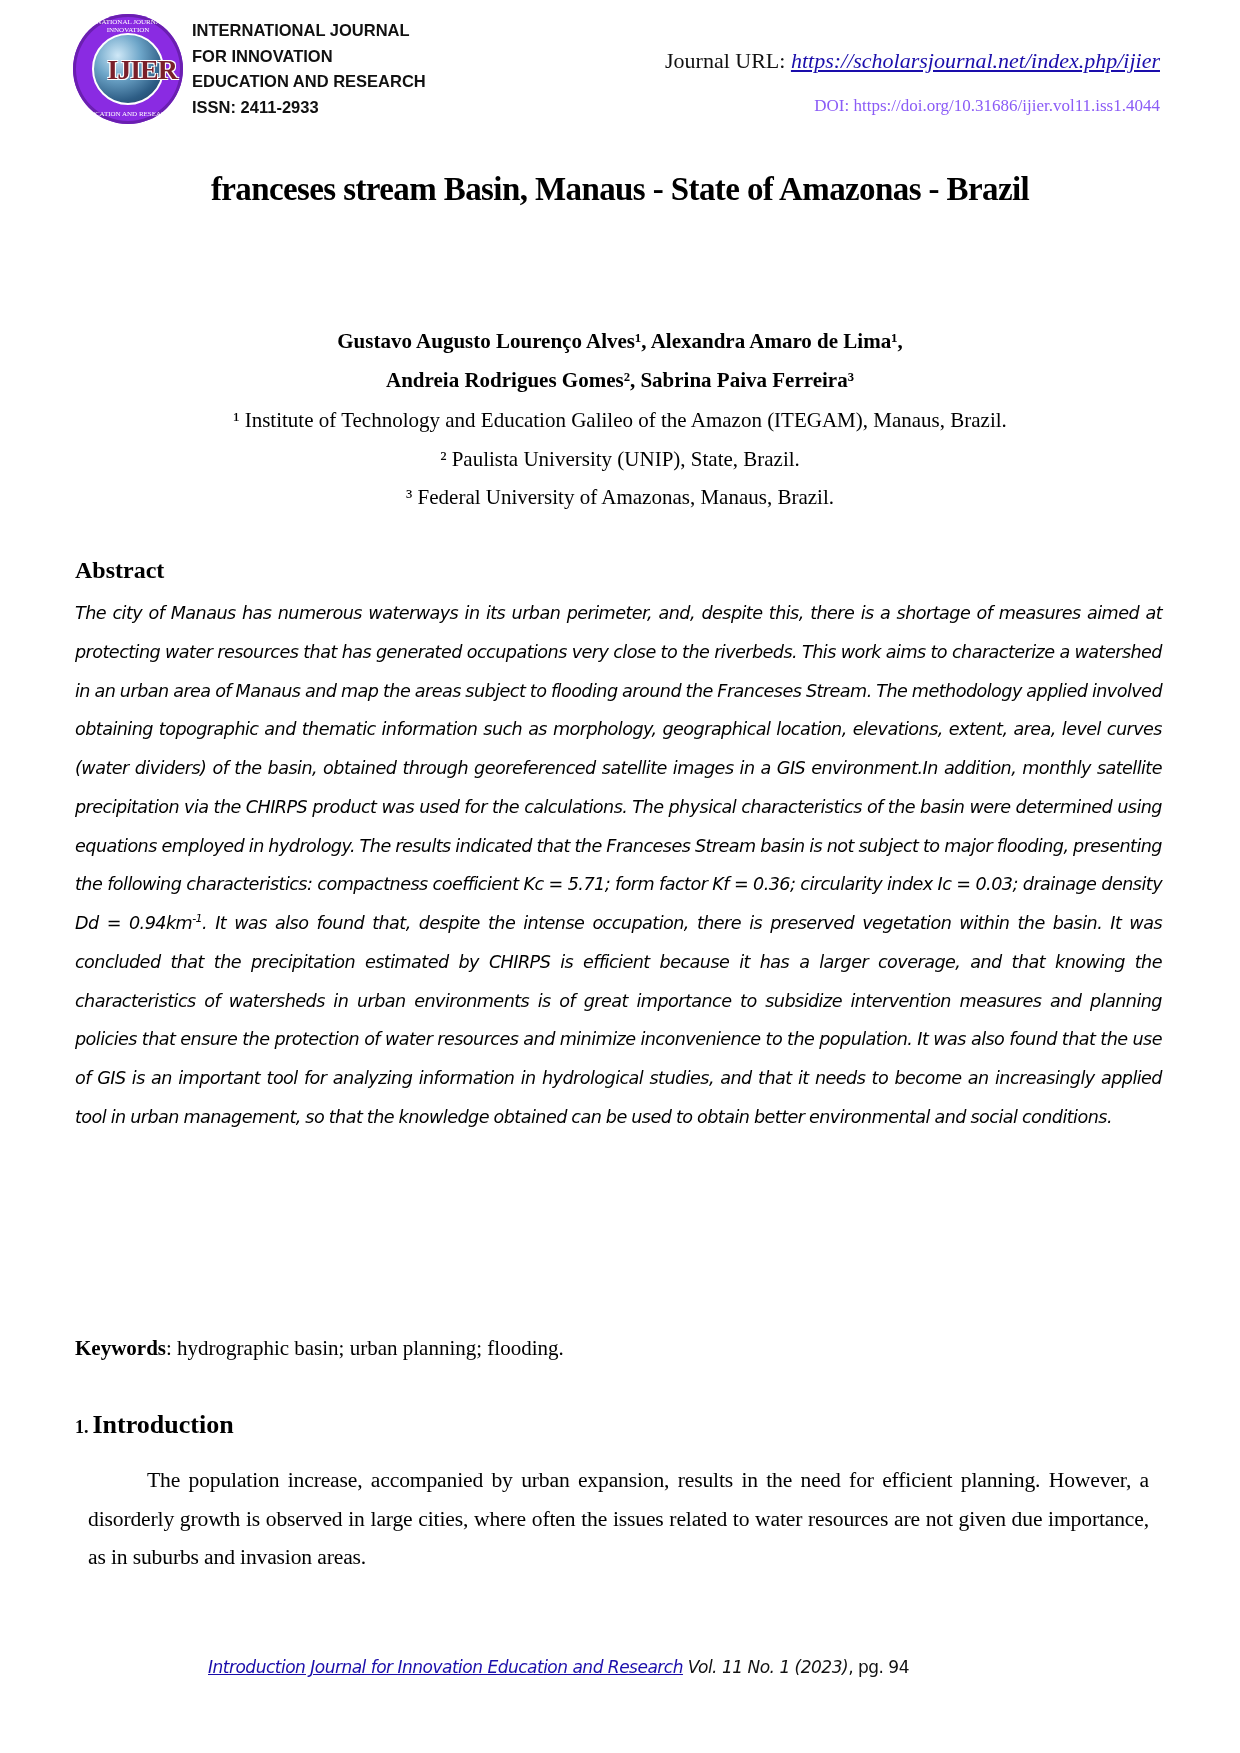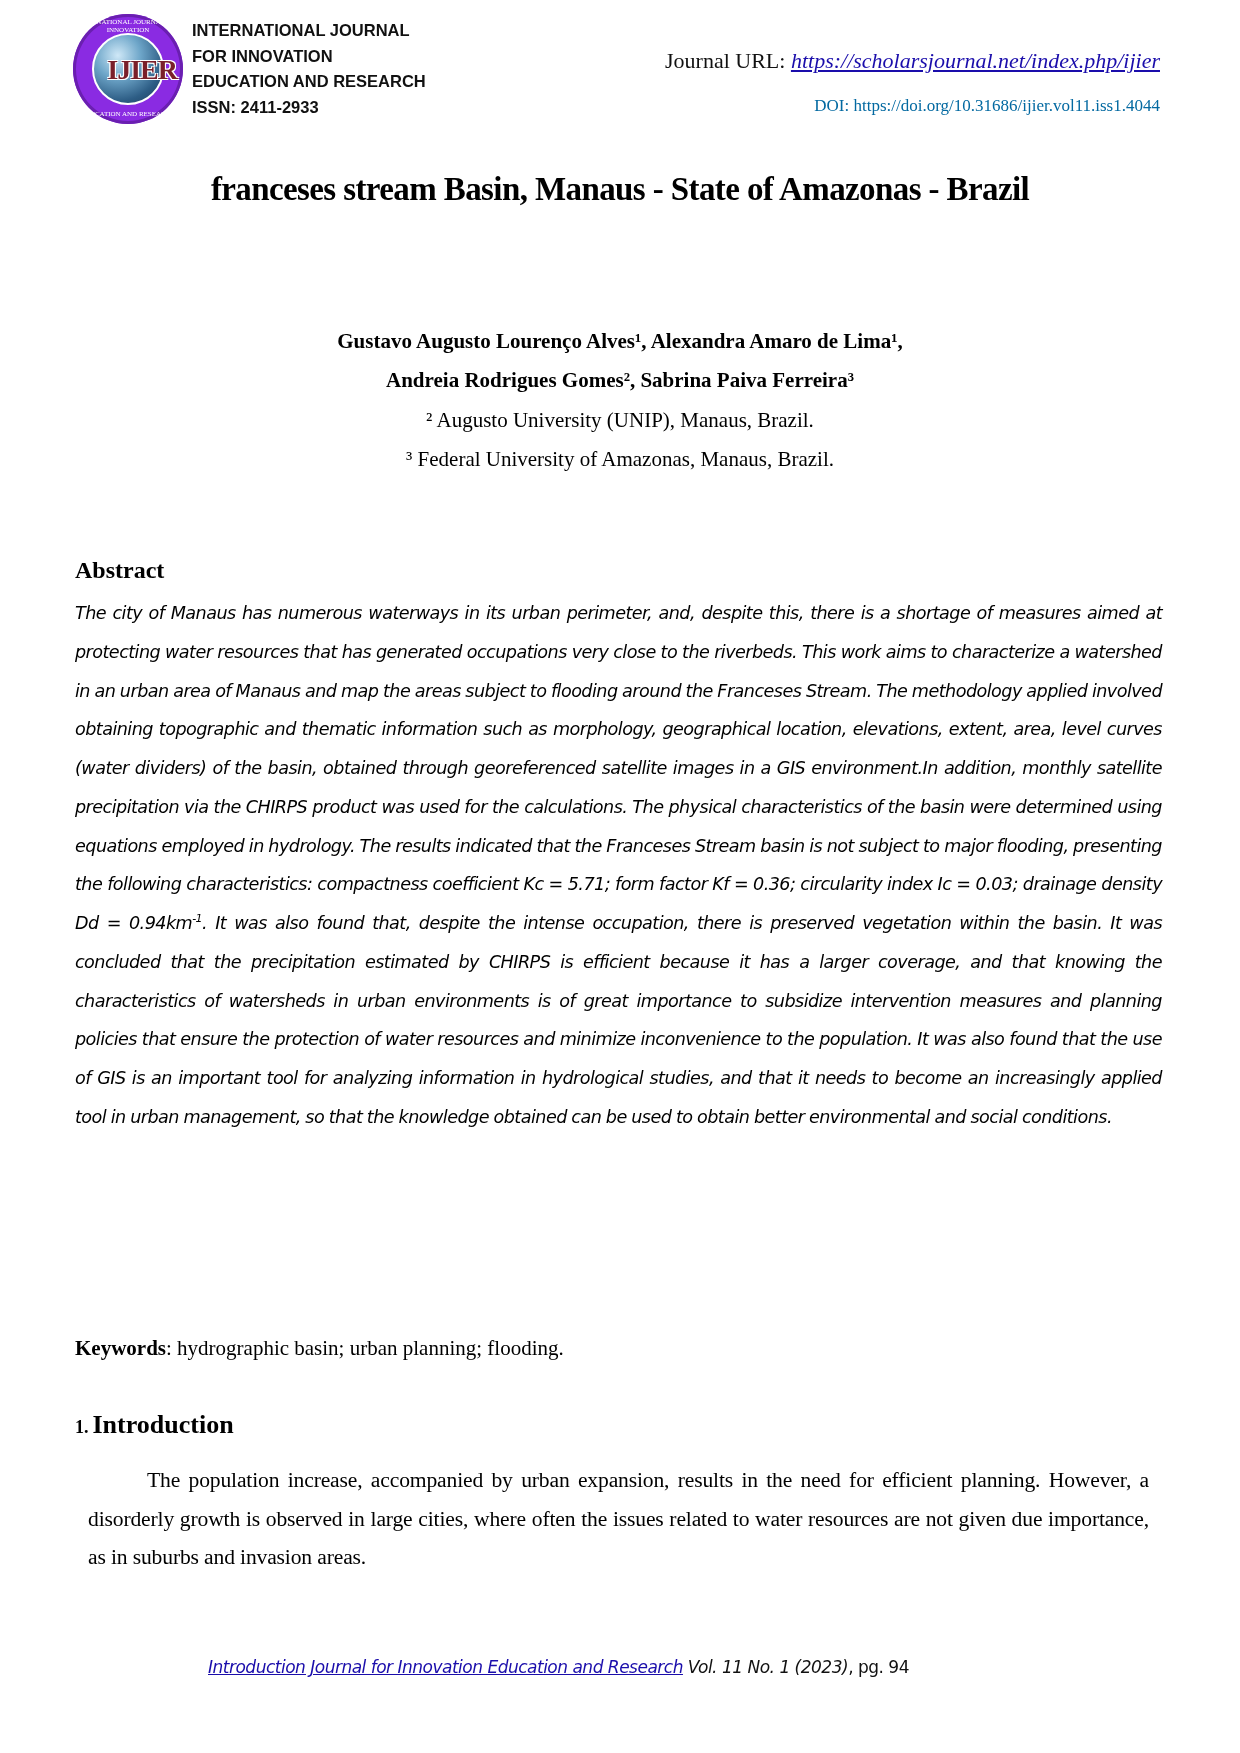--- a/index.html
+++ b/index.html
@@ -20,21 +20,21 @@
   .logo-ring-bottom { position: absolute; left: 0; top: 96px; width: 110px; text-align: center;
           font-family: "Liberation Serif", serif; font-size: 7px; color: #fff; }
 
   .journal-block { position: absolute; left: 192px; top: 18px; font-family: "Liberation Sans", sans-serif;
           font-weight: bold; font-size: 16.5px; line-height: 25.5px; color: #111; }
 
   .journal-url { position: absolute; right: 80px; top: 48px; font-family: "Liberation Serif", serif;
           font-size: 22px; color: #111; }
   .journal-url a { color: #1a0dab; font-style: italic; text-decoration: underline; }
   .doi { position: absolute; right: 80px; top: 96px; font-family: "Liberation Serif", serif;
-          font-size: 17px; color: #0369a1; }
+          font-size: 17px; color: #8b5cf6; }
 
   
   .title { position: absolute; left: 80px; top: 156px; width: 1080px; text-align: center;
           font-family: "Liberation Serif", serif; font-weight: bold; font-size: 33px; line-height: 66px;
           letter-spacing: -0.6px; }
 
   .authors { position: absolute; left: 80px; top: 322px; width: 1080px; text-align: center;
           font-family: "Liberation Serif", serif; font-weight: bold; font-size: 21px; line-height: 39px; }
   .affils { position: absolute; left: 80px; top: 401px; width: 1080px; text-align: center;
           font-family: "Liberation Serif", serif; font-size: 21px; line-height: 38.5px; }
@@ -91,21 +91,22 @@
   <div class="title">
     <div>franceses stream Basin, Manaus - State of Amazonas - Brazil</div>
   </div>
 
   <div class="authors">
     <div>Gustavo Augusto Lourenço Alves¹, Alexandra Amaro de Lima¹,</div>
     <div>Andreia Rodrigues Gomes², Sabrina Paiva Ferreira³</div>
   </div>
 
   <div class="affils">
-    <div>² Augusto University (UNIP), Manaus, Brazil.</div>
+    <div>¹ Institute of Technology and Education Galileo of the Amazon (ITEGAM), Manaus, Brazil.</div>
+    <div>² Paulista University (UNIP), State, Brazil.</div>
     <div>³ Federal University of Amazonas, Manaus, Brazil.</div>
   </div>
 
   <div class="abstract-heading">Abstract</div>
   <div class="abstract-body"><span>The city of Manaus has numerous waterways in its urban perimeter, and, despite this, there is a shortage of measures aimed at protecting water resources that has generated occupations very close to the riverbeds. This work aims to characterize a watershed in an urban area of Manaus and map the areas subject to flooding around the Franceses Stream. The methodology applied involved obtaining topographic and thematic information such as morphology, geographical location, elevations, extent, area, level curves (water dividers) of the basin, obtained through georeferenced satellite images in a GIS environment.In addition, monthly satellite precipitation via the CHIRPS product was used for the calculations. The physical characteristics of the basin were determined using equations employed in hydrology. The results indicated that the Franceses Stream basin is not subject to major flooding, presenting the following characteristics: compactness coefficient Kc = 5.71; form factor Kf = 0.36; circularity index Ic = 0.03; drainage density Dd = 0.94km</span><sup>-1</sup><span>. It was also found that, despite the intense occupation, there is preserved vegetation within the basin. It was concluded that the precipitation estimated by CHIRPS is efficient because it has a larger coverage, and that knowing the characteristics of watersheds in urban environments is of great importance to subsidize intervention measures and planning policies that ensure the protection of water resources and minimize inconvenience to the population. It was also found that the use of GIS is an important tool for analyzing information in hydrological studies, and that it needs to become an increasingly applied tool in urban management, so that the knowledge obtained can be used to obtain better environmental and social conditions.</span></div>
 
   <div class="keywords"><b>Keywords</b><span>: hydrographic basin; urban planning; flooding.</span></div>
 
   <div class="intro-heading"><span class="intro-num">1.</span> <span class="intro-title">Introduction</span></div>
   <div class="intro-body">

